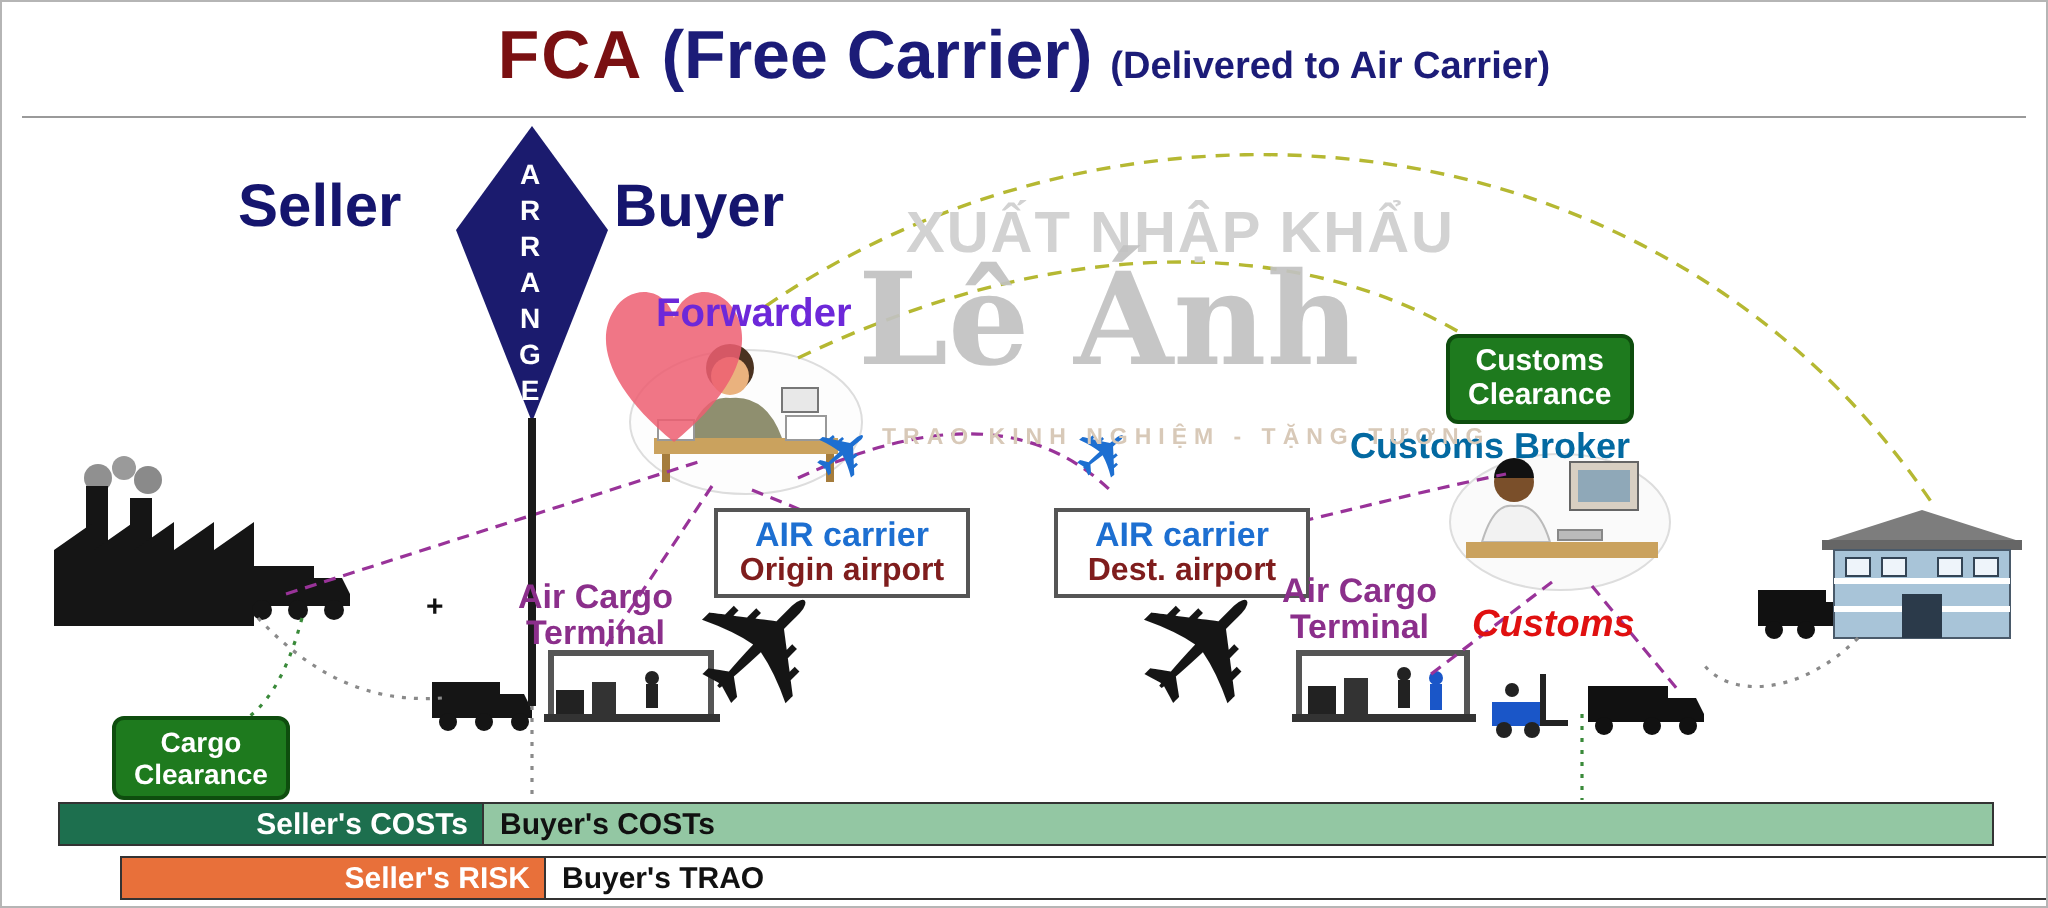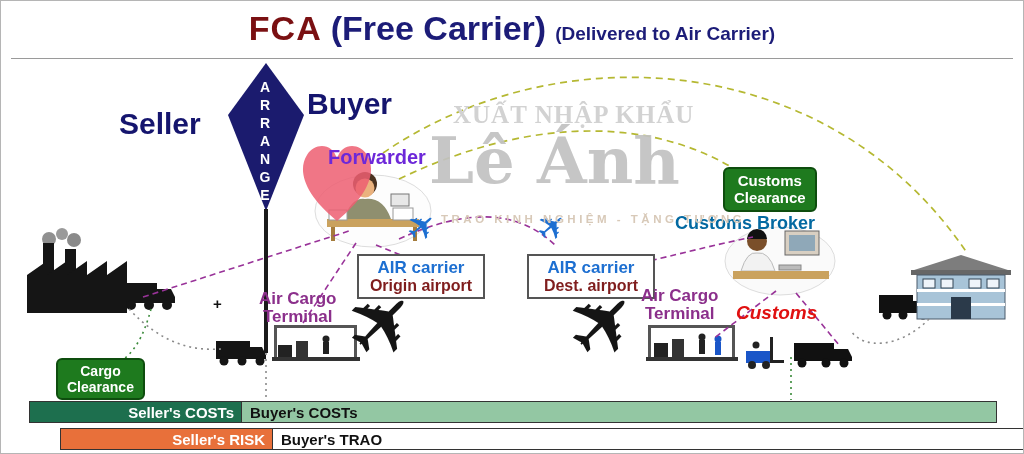--- a/index.html
+++ b/index.html
@@ -6,21 +6,21 @@
   .stage{position:relative;width:1024px;height:454px;background:#fff;border:1px solid #b5b5b5;box-sizing:border-box;
          font-family:"Liberation Sans",sans-serif;overflow:hidden;margin:0 auto;}
   
   .title{position:absolute;left:0;top:8px;width:100%;display:flex;justify-content:center;align-items:baseline;gap:9px;z-index:3;}
   .t-fca{color:#7a1012;font-weight:bold;font-size:34px;letter-spacing:1px;}
   .t-main{color:#1c1c78;font-weight:bold;font-size:34px;}
   .t-sub{color:#1c1c78;font-weight:bold;font-size:19px;}
   .divider{position:absolute;left:10px;right:10px;top:57px;height:1px;background:#9a9a9a;z-index:1;}
   
   .party{position:absolute;color:#15156e;font-weight:bold;font-size:30px;z-index:3;}
-  .seller{left:118px;top:86px;margin-top:20px;}
+  .seller{left:118px;top:86px;}
   .buyer{left:306px;top:86px;}
   .kite{position:absolute;left:220px;top:60px;z-index:2;}
   .arrange{position:absolute;left:256px;top:78px;writing-mode:vertical-rl;text-orientation:upright;
            color:#fff;font-weight:bold;font-size:14px;letter-spacing:2px;z-index:3;}
   .forwarder{position:absolute;left:327px;top:145px;color:#6d28d9;font-weight:bold;font-size:20px;z-index:3;}
   
   .carrier-box{position:absolute;width:124px;background:#fff;border:2px solid #555;text-align:center;
                padding:2px 0;z-index:3;line-height:1.12;}
   .carrier-box .l1{color:#1d6fd1;font-weight:bold;font-size:17px;display:block;}
   .carrier-box .l2{color:#7f1d1d;font-weight:bold;font-size:16px;display:block;}
@@ -32,21 +32,21 @@
   .terminal-right{left:640px;top:286px;}
   .badge{position:absolute;background:#1e7a1e;border:2px solid #0e4d0e;border-radius:6px;color:#fff;
          font-weight:bold;text-align:center;font-size:15px;line-height:1.15;padding:3px 9px;z-index:3;}
   .customs-clearance{left:722px;top:166px;}
   .export-clearance{left:55px;top:357px;font-size:14px;}
   .customs-broker{position:absolute;left:674px;top:212px;color:#0369a1;font-weight:bold;font-size:18px;z-index:3;}
   .customs-red{position:absolute;left:735px;top:301px;color:#e01010;font-weight:bold;font-style:italic;font-size:19px;z-index:3;}
   .plus-mark{position:absolute;left:212px;top:294px;color:#111;font-weight:bold;font-size:15px;z-index:2;}
   
   .wm{position:absolute;z-index:4;pointer-events:none;white-space:nowrap;}
-  .wm1{left:452px;top:100px;font-size:25px;font-weight:bold;color:#d2d2d2;letter-spacing:1px;font-family:Liberation Serif, serif;}
+  .wm1{left:452px;top:100px;font-size:29px;font-weight:bold;color:#d2d2d2;letter-spacing:1px;}
   .wm-brand{left:428px;top:122px;font-family:"DejaVu Serif",serif;font-size:64px;font-weight:bold;color:#c2c2c2;opacity:.92;}
   .wm-tag{left:440px;top:212px;font-size:11.5px;color:#d8c9b8;letter-spacing:3.5px;font-weight:bold;}
   .heart{position:absolute;left:294px;top:134px;z-index:2;opacity:.85;}
   
   .plane{position:absolute;line-height:1;z-index:1;}
   .plane-black{color:#151515;font-size:86px;transform:rotate(-45deg);}
   .plane-left{left:345px;top:280px;}
   .plane-right{left:566px;top:280px;}
   .plane-blue{color:#1d6fd1;font-size:36px;transform:rotate(-40deg);z-index:2;}
   .pblue1{left:406px;top:208px;}

